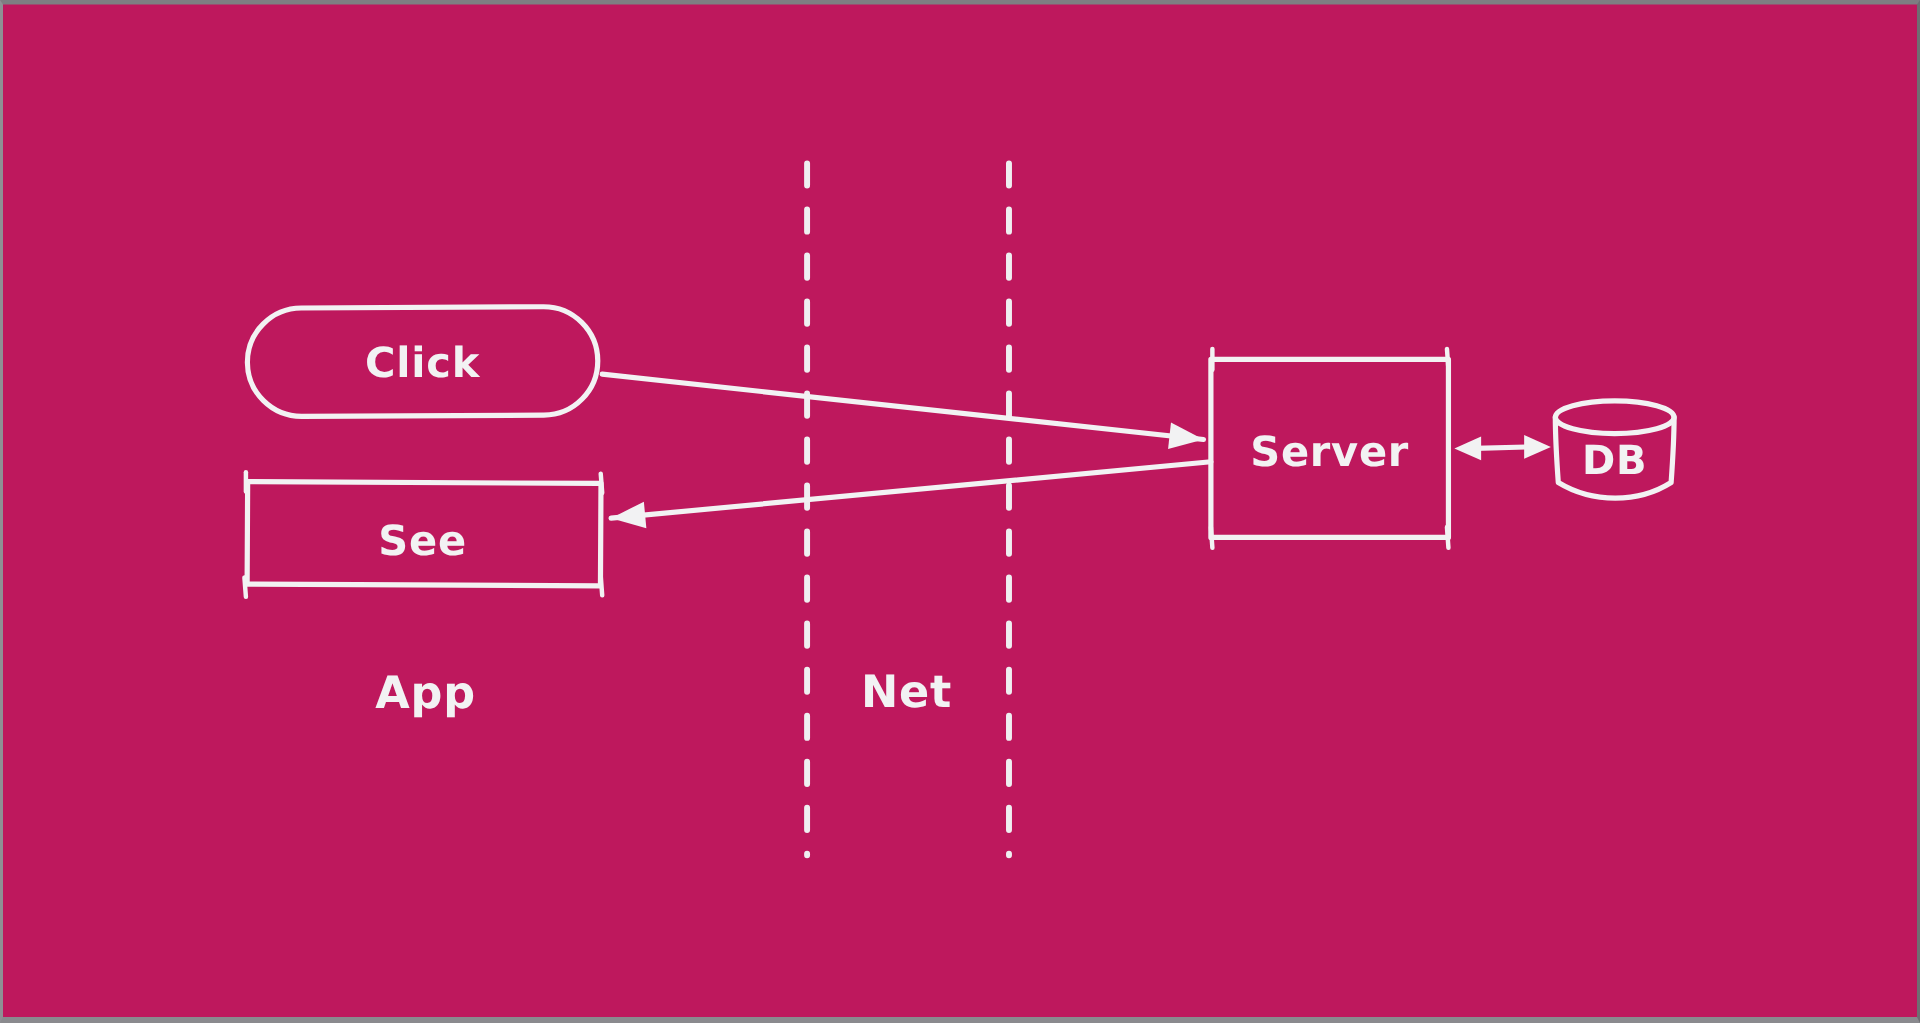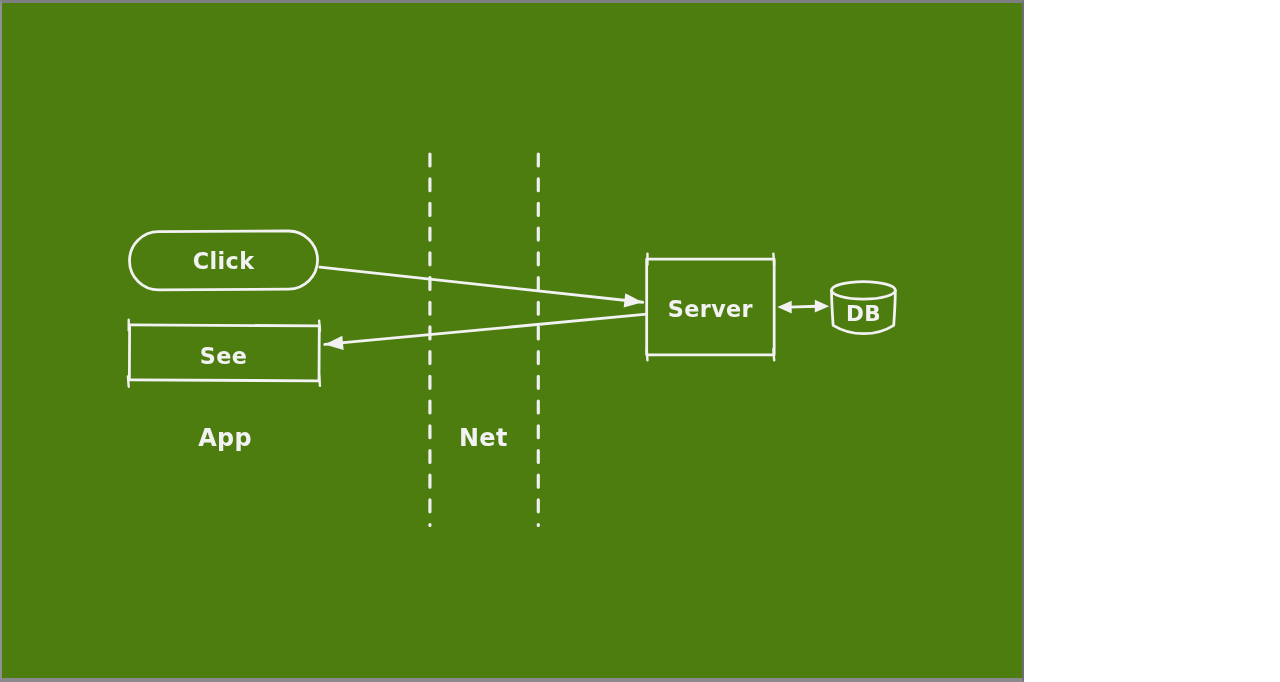--- a/index.html
+++ b/index.html
@@ -3,24 +3,24 @@
 <meta charset="utf-8">
 <style>
   html, body {
     margin: 0;
     padding: 0;
     background: #ffffff;
     font-family: "DejaVu Sans", sans-serif;
   }
   .frame {
     position: relative;
-    width: 1024px;
+    width: 1280px;
     height: 682px;
     box-sizing: border-box;
-    background: #4d7c0f;
+    background: #be185d;
     border-top: 3px solid #7e7e82;
     border-left: 2px solid #8f8f94;
     border-right: 2px solid #6e6e72;
     border-bottom: 4px solid #8a8a8e;
     overflow: hidden;
   }
   svg.diagram {
     position: absolute;
     left: 0;
     top: 0;

